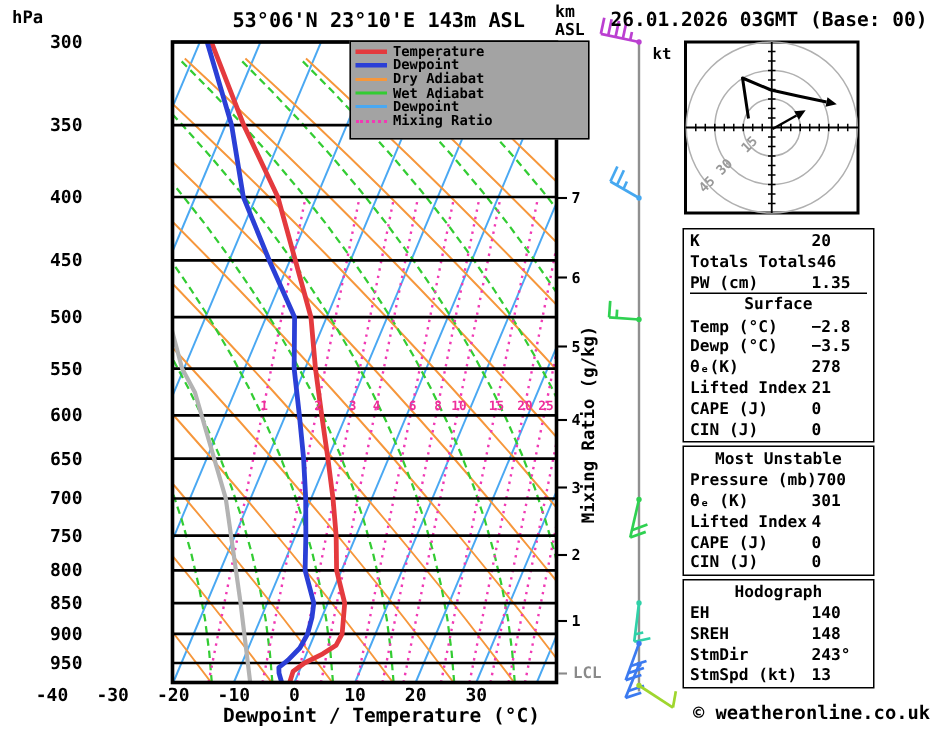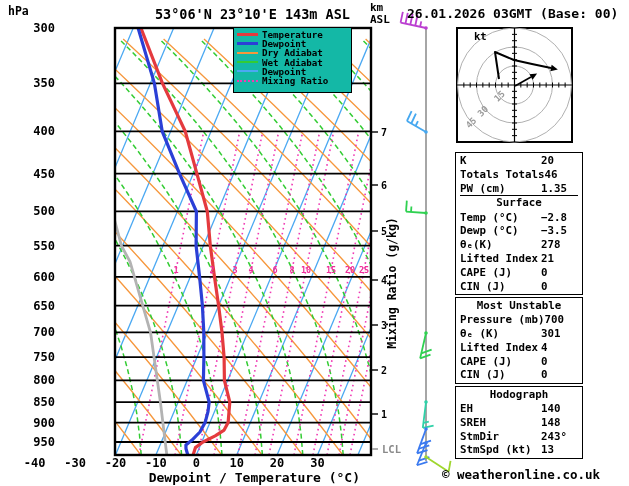--- a/index.html
+++ b/index.html
@@ -6,38 +6,38 @@
   html,body{background:#fff}
   body{width:629px;height:486px;overflow:hidden}
   #stage{position:relative;width:629px;height:486px;background:#fff;
          font-family:"DejaVu Sans Mono",monospace;font-weight:bold;color:#000}
   .abs{position:absolute}
   #plot{position:absolute;left:0;top:0}
   #hpa-label{left:8px;top:4px;font-size:11.5px}
   #station-title{left:58px;top:6px;width:292px;text-align:right;font-size:13.5px;white-space:nowrap}
   #km-asl{left:370px;top:2px;width:34px;text-align:left;font-size:11px;line-height:12px}
   #datetime-title{left:407px;top:6px;width:222px;font-size:13px;white-space:nowrap}
-  #legend{left:233px;top:27px;width:119px;height:66px;background:#14b8a6;border:1.6px solid #000;
+  #legend{left:233px;top:27px;width:160px;height:66px;background:#a3a3a3;border:1.6px solid #000;
           z-index:5;padding:2px 0 0 3px}
   .lrow{display:flex;align-items:center;height:9.2px}
   .lsample{width:21px;margin-right:4px;flex:none}
   .llabel{font-size:9.2px;line-height:9.2px;white-space:nowrap}
   #xlabel{left:100px;top:470px;width:260px;text-align:right;font-size:13px;white-space:nowrap}
   #mixing-vert{left:312px;top:276px;width:160px;height:14px;text-align:center;font-size:11.5px;
                transform:rotate(-90deg);transform-origin:center;white-space:nowrap}
   #lcl-label{left:382px;top:443px;font-size:10.5px;color:#8a8a8a}
-  #kt-label{left:474px;top:30px;font-size:10.5px;z-index:6}
+  #kt-label{left:435px;top:30px;font-size:10.5px;z-index:6}
   #tables{left:455px;top:152px;width:128px}
   .tbox{border:1.6px solid #000;background:#fff;margin-bottom:2px;padding:1px 4px}
   .tsec + .tsec{border-top:1.3px solid #000}
   .trow{display:flex;height:13.8px;align-items:center}
   .tlabel{flex:1;font-size:10.8px;white-space:nowrap}
   .tvalue{width:37px;font-size:10.8px;text-align:left;white-space:nowrap}
   .theader{text-align:center;font-size:10.8px;height:13.8px;line-height:13.8px}
-  #copyright{left:442px;top:467px;font-size:12.5px;white-space:nowrap}
+  #copyright{left:462px;top:467px;font-size:12.5px;white-space:nowrap}
 </style>
 </head>
 <body>
 
 <div id="stage">
   <svg id="plot" width="629" height="486">
       <defs>
         <clipPath id="chartclip">
           <rect x="115" y="28" width="256" height="427"></rect>
         </clipPath>

